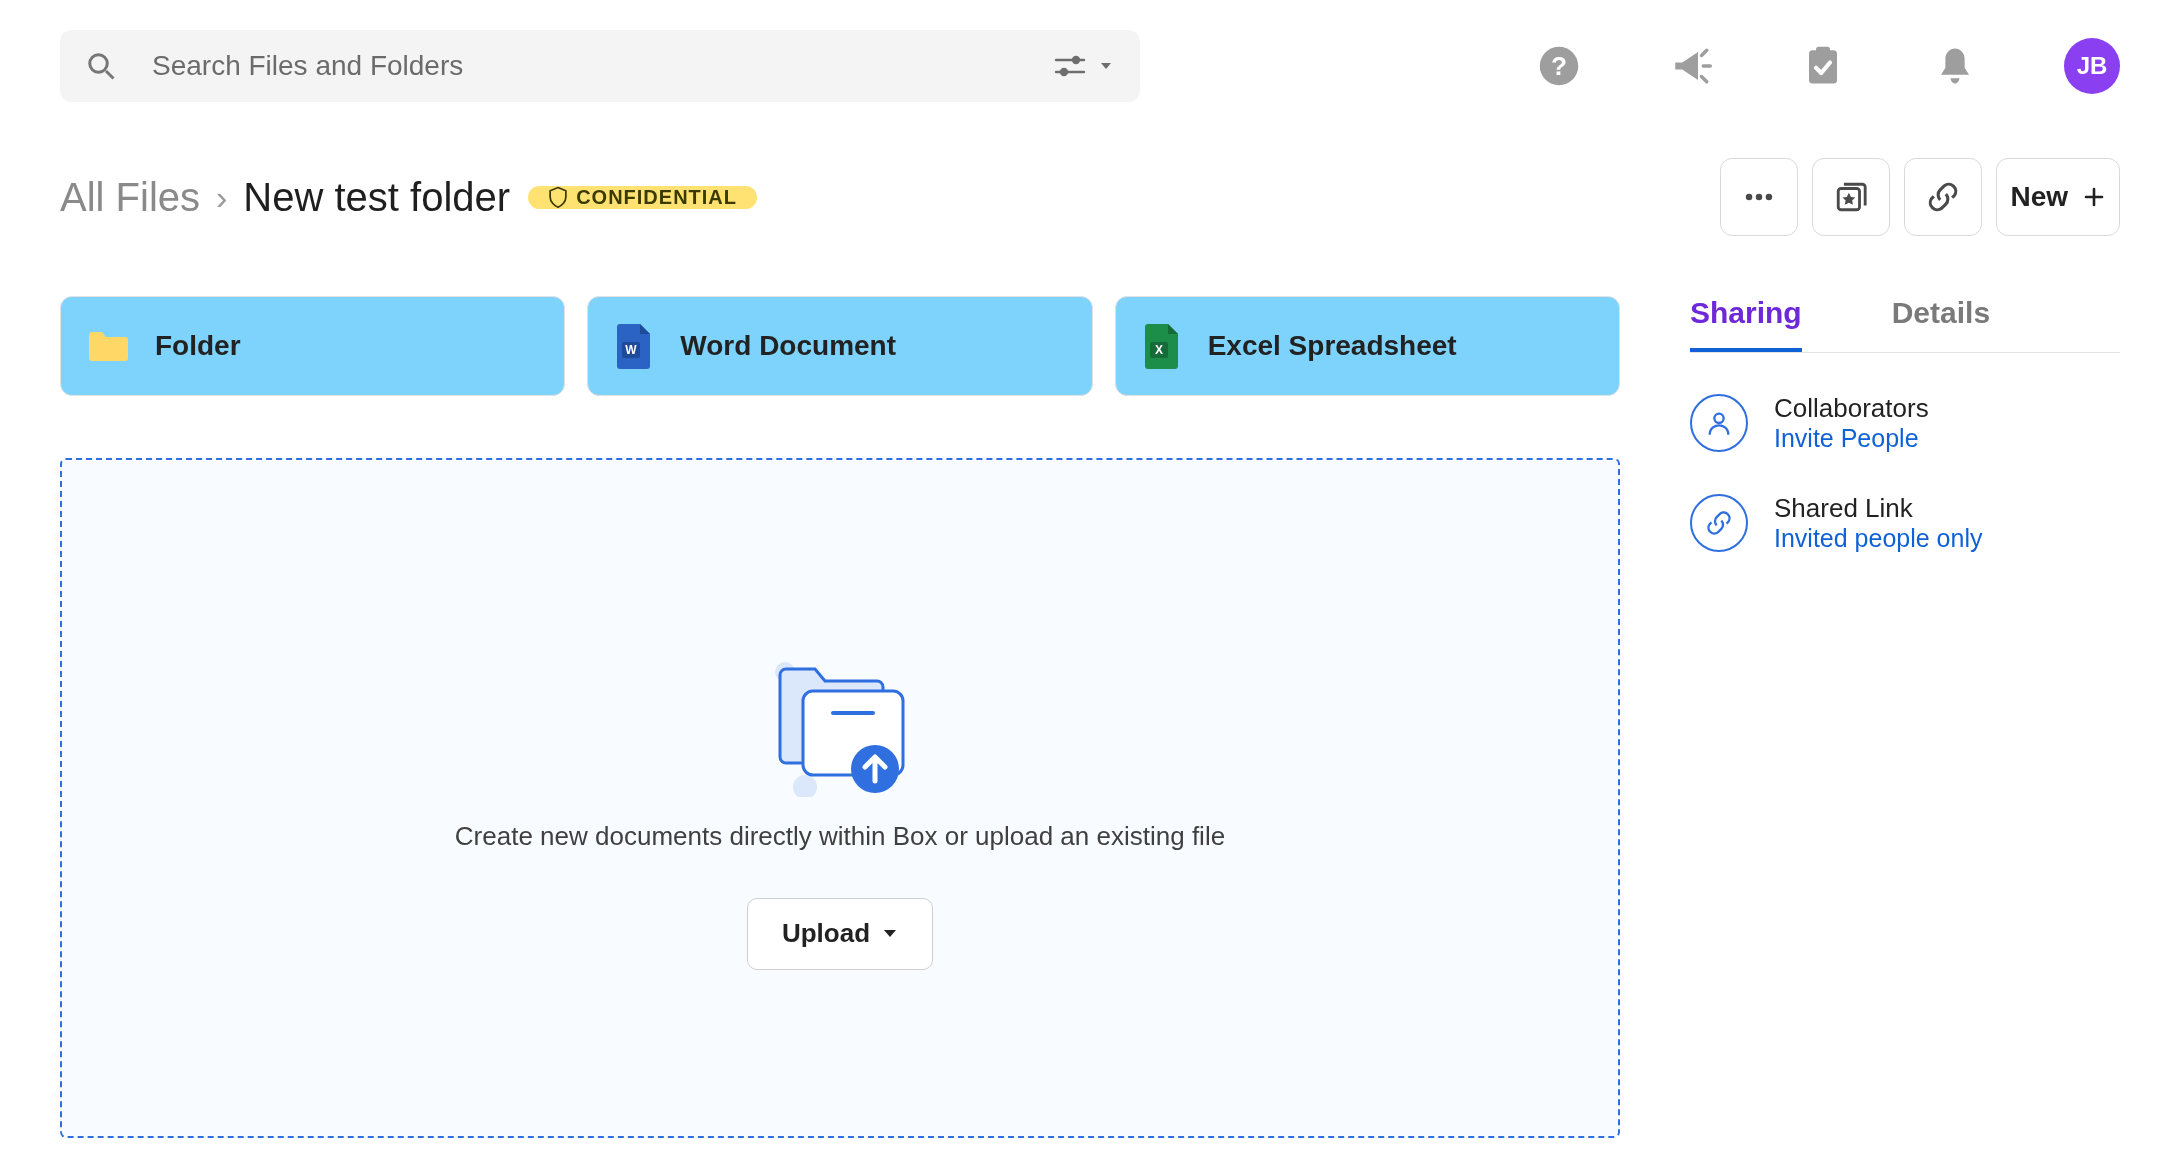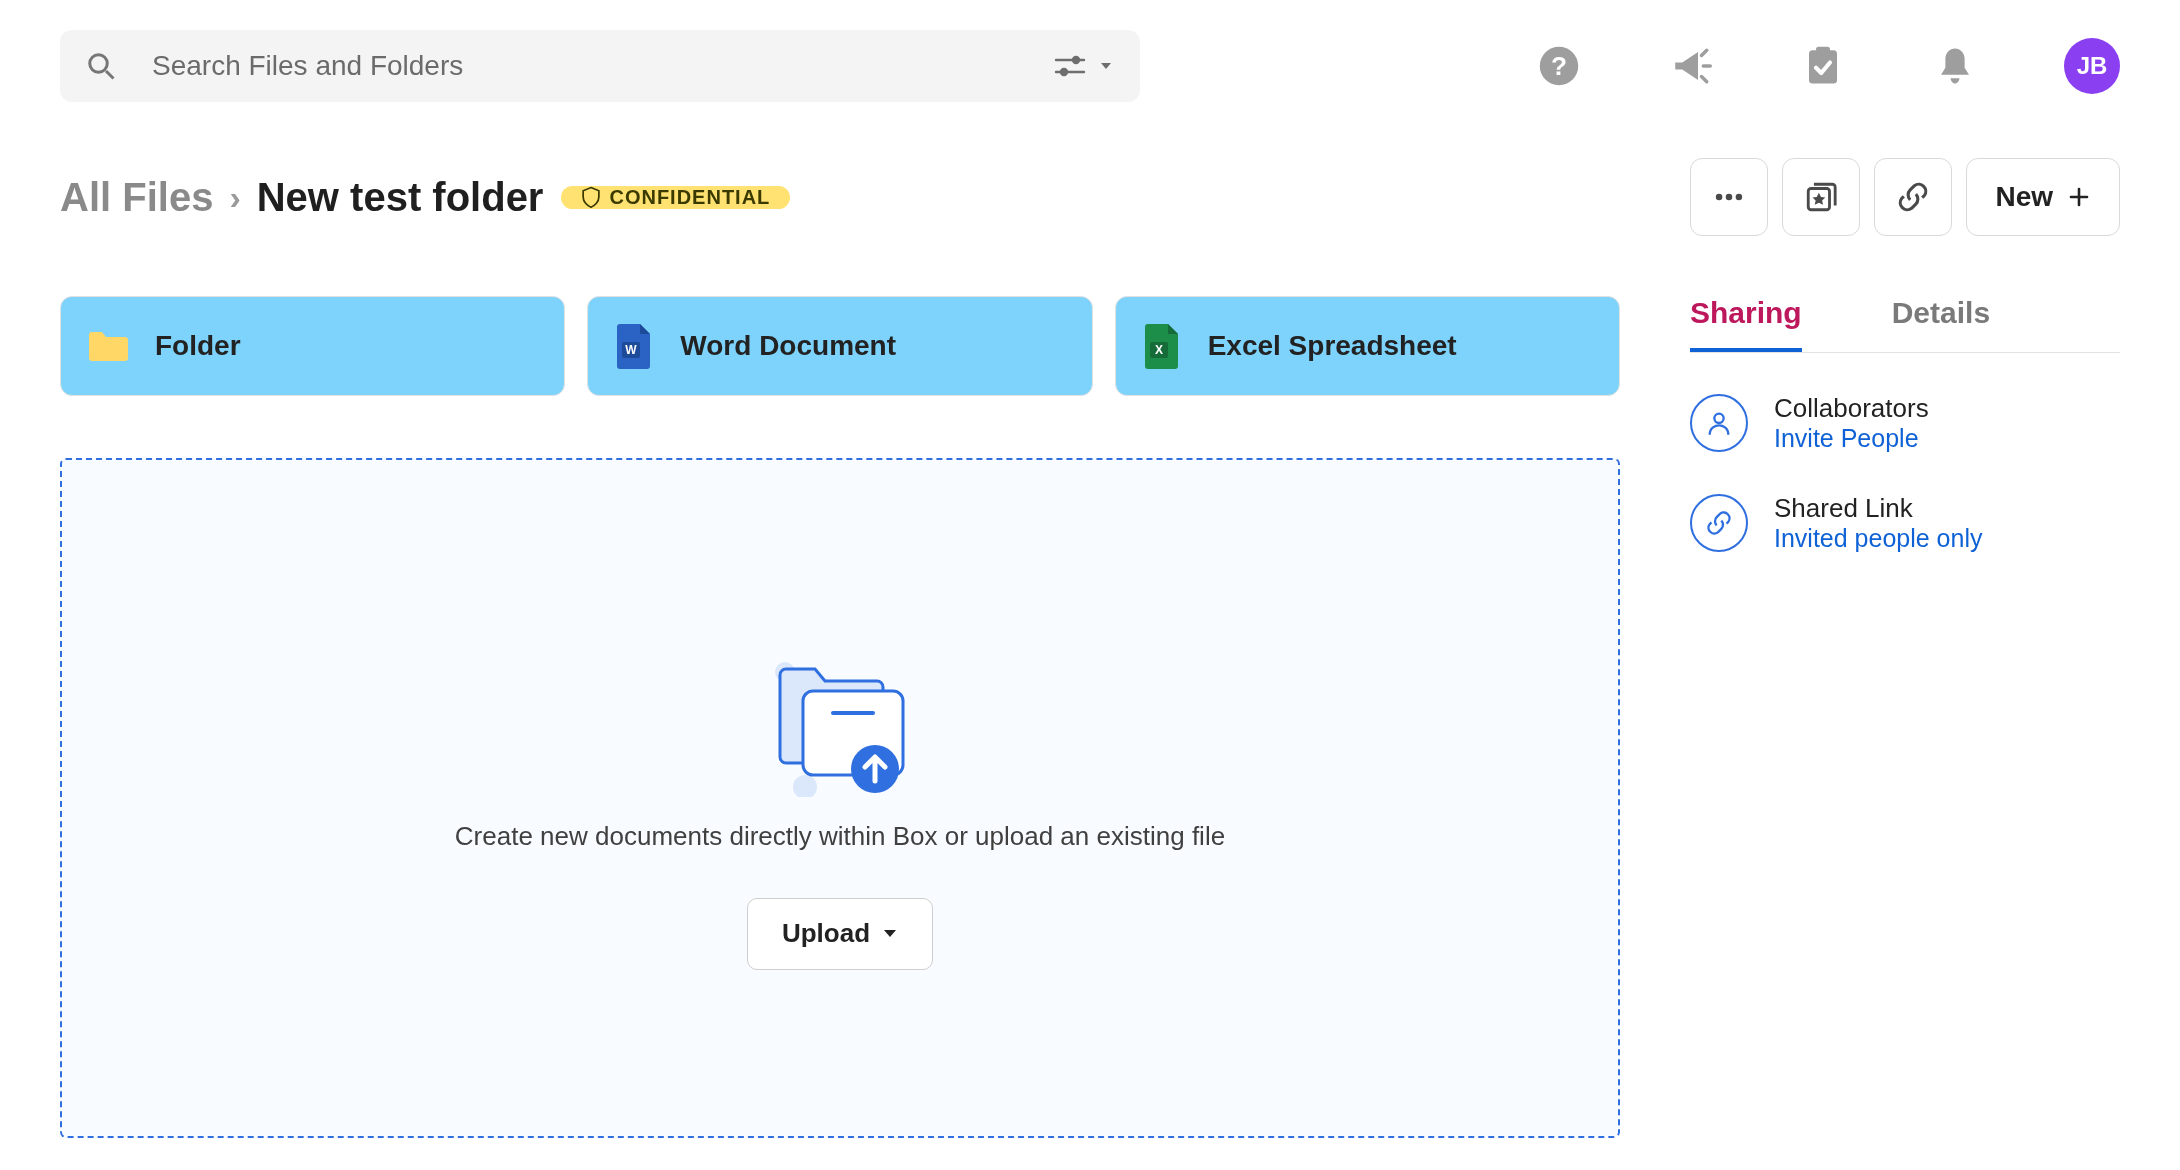--- a/index.html
+++ b/index.html
@@ -13,32 +13,32 @@
   .search-input { flex: 1; border: none; background: transparent; font-size: 28px; color: #5c5c5c; margin-left: 36px; outline: none; }
   .search-input::placeholder { color: #6b6b6b; }
   .search-trailing { display: flex; align-items: center; gap: 10px; color: #6e6e6e; }
   .header-spacer { flex: 1; }
   .icon-btn-plain { width: 46px; height: 46px; display: flex; align-items: center; justify-content: center; color: #9e9e9e; margin-left: 56px; cursor: pointer; }
   .icon-btn-plain svg { width: 42px; height: 42px; }
   .avatar { width: 56px; height: 56px; border-radius: 50%; background: #8a3ff0; color: #fff; display: flex; align-items: center; justify-content: center; font-size: 24px; font-weight: 700; margin-left: 56px; cursor: pointer; }
 
   
   .title-row { margin-top: 56px; display: flex; align-items: center; }
-  .breadcrumb { display: flex; align-items: center; gap: 16px; font-size: 40px; font-weight: 700; }
+  .breadcrumb { display: flex; align-items: center; gap: 16px; font-size: 40px; font-weight: 400; }
   .bc-root { color: #8a8a8a; cursor: pointer; }
   .bc-sep { color: #9a9a9a; font-size: 34px; }
   .bc-current { color: #1f1f1f; }
   .badge { display: inline-flex; align-items: center; gap: 8px; background: #ffe271; color: #3a3a00; border-radius: 999px; padding: 0 20px; font-size: 20px; font-weight: 700; letter-spacing: 1px; margin-left: 18px; }
   .badge svg { width: 20px; height: 22px; }
 
   .title-spacer { flex: 1; }
   .action-group { display: flex; align-items: center; gap: 14px; }
   .square-btn { width: 78px; height: 78px; border: 1.5px solid #d9d9d9; border-radius: 12px; display: flex; align-items: center; justify-content: center; cursor: pointer; background: #fff; }
   .square-btn svg { width: 34px; height: 34px; color: #4a4a4a; }
-  .rect-btn { height: 78px; border: 1.5px solid #d9d9d9; border-radius: 12px; background: #fff; display: flex; align-items: center; justify-content: center; padding: 0 28px; font-size: 28px; font-weight: 600; cursor: pointer; gap: 14px; }
+  .rect-btn { height: 78px; border: 1.5px solid #d9d9d9; border-radius: 12px; background: #fff; display: flex; align-items: center; justify-content: center; padding: 0 13px; font-size: 28px; font-weight: 600; cursor: pointer; gap: 14px; }
   .share-btn { height: 78px; border: none; border-radius: 12px; background: #0f62d6; color: #fff; display: flex; align-items: center; justify-content: center; padding: 0 36px; font-size: 28px; font-weight: 700; cursor: pointer; gap: 18px; }
   .share-btn svg { width: 30px; height: 30px; }
 
   
   .content-row { display: flex; gap: 70px; margin-top: 60px; }
   .main-col { flex: 1; }
   .side-col { flex: 0 0 430px; }
 
   
   .cards-row { display: flex; gap: 22px; }
@@ -49,21 +49,21 @@
   
   .dropzone { margin-top: 62px; border: 2px dashed #2f6fe0; border-radius: 6px; background: #f8fbff; height: 680px; display: flex; flex-direction: column; align-items: center; justify-content: center; gap: 24px; }
   .dz-illustration { width: 170px; height: 170px; position: relative; }
   .dz-title { font-size: 36px; font-weight: 800; color: #272727; }
   .dz-sub { font-size: 26px; color: #404040; }
   .upload-btn { margin-top: 22px; height: 72px; border: 1.5px solid #cfcfcf; border-radius: 10px; background: #fff; padding: 0 34px; display: flex; align-items: center; gap: 12px; font-size: 26px; font-weight: 700; cursor: pointer; }
 
   
   .tabs { display: flex; align-items: baseline; gap: 90px; border-bottom: 1.5px solid #e3e3e3; }
   .tab { font-size: 30px; font-weight: 700; padding-bottom: 18px; cursor: pointer; }
-  .tab.active { color: #be185d; border-bottom: 4px solid #0f62d6; }
+  .tab.active { color: #6d28d9; border-bottom: 4px solid #0f62d6; }
   .tab.inactive { color: #7a7a7a; font-weight:600; }
 
   .side-item { display: flex; align-items: center; gap: 26px; margin-top: 40px; }
   .circle-icon { width: 58px; height: 58px; border: 2px solid #2f6fe0; border-radius: 50%; display: flex; align-items: center; justify-content: center; color: #2f6fe0; flex-shrink: 0; }
   .circle-icon svg { width: 28px; height: 28px; }
   .side-text .t { font-size: 26px; color: #222; }
   .side-text .l { font-size: 25px; color: #0f62d6; cursor: pointer; }
 
   .focus-dot { margin-left: auto; width: 72px; height: 72px; border-radius: 50%; background: #cddff7; border: 2px solid #2f6fe0; display: flex; align-items: center; justify-content: center; align-self: flex-start; margin-top: -68px; box-shadow: 0 0 0 6px rgba(47,111,224,0.12); }
   .focus-dot-inner { width: 10px; height: 10px; border-radius: 50%; background: #2f6fe0; border: 2px solid #fff; }

